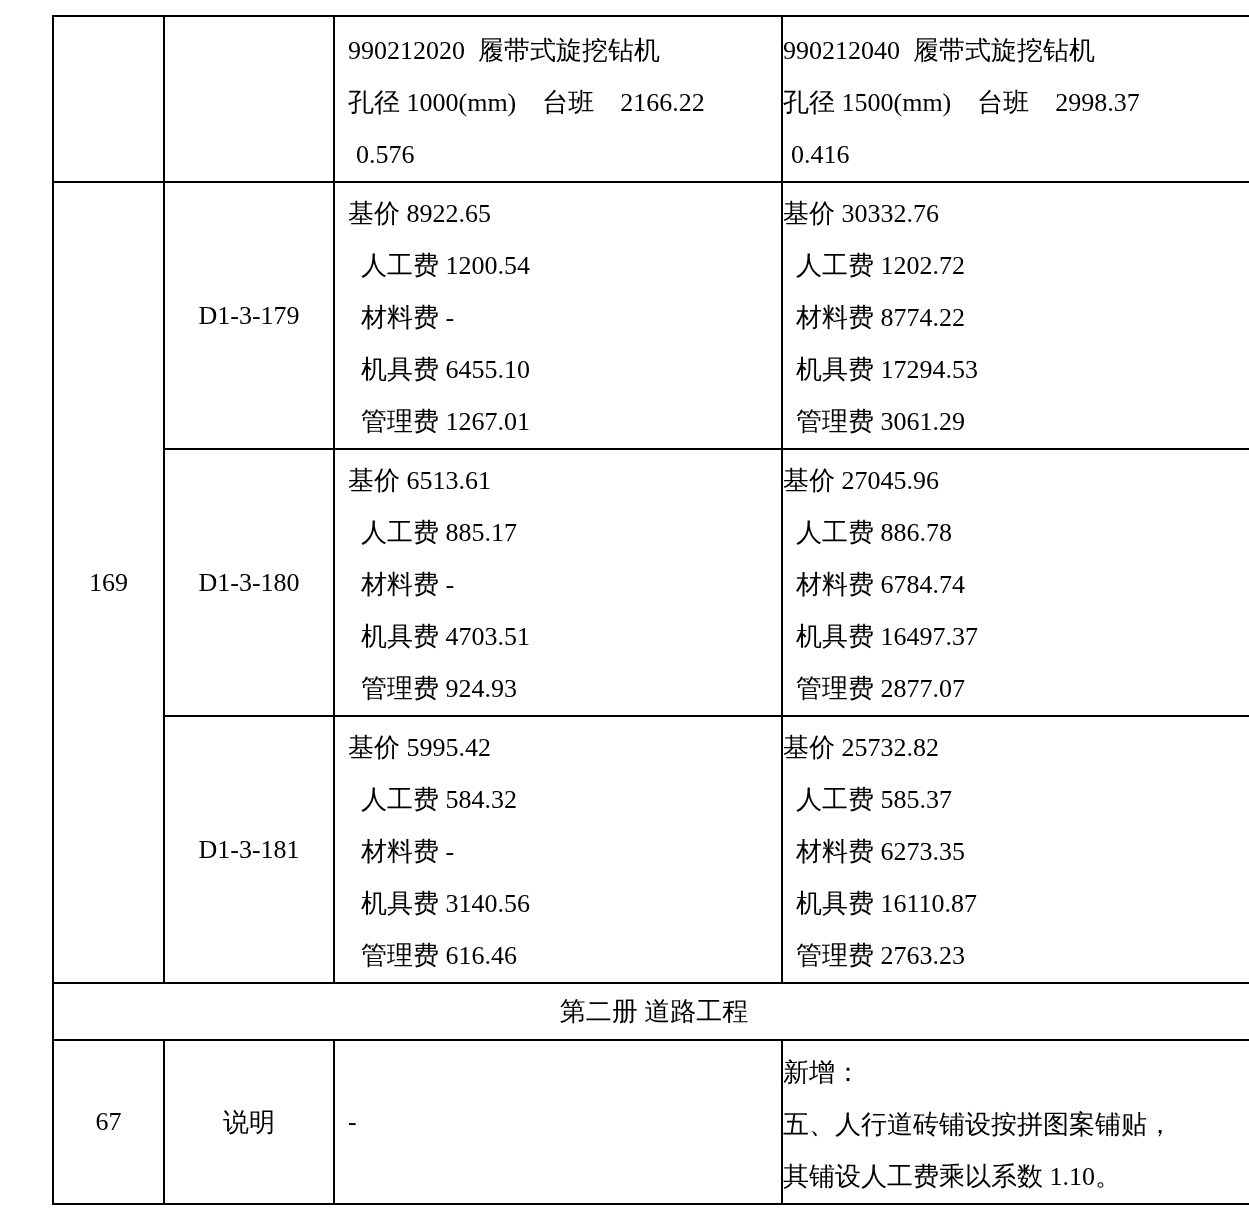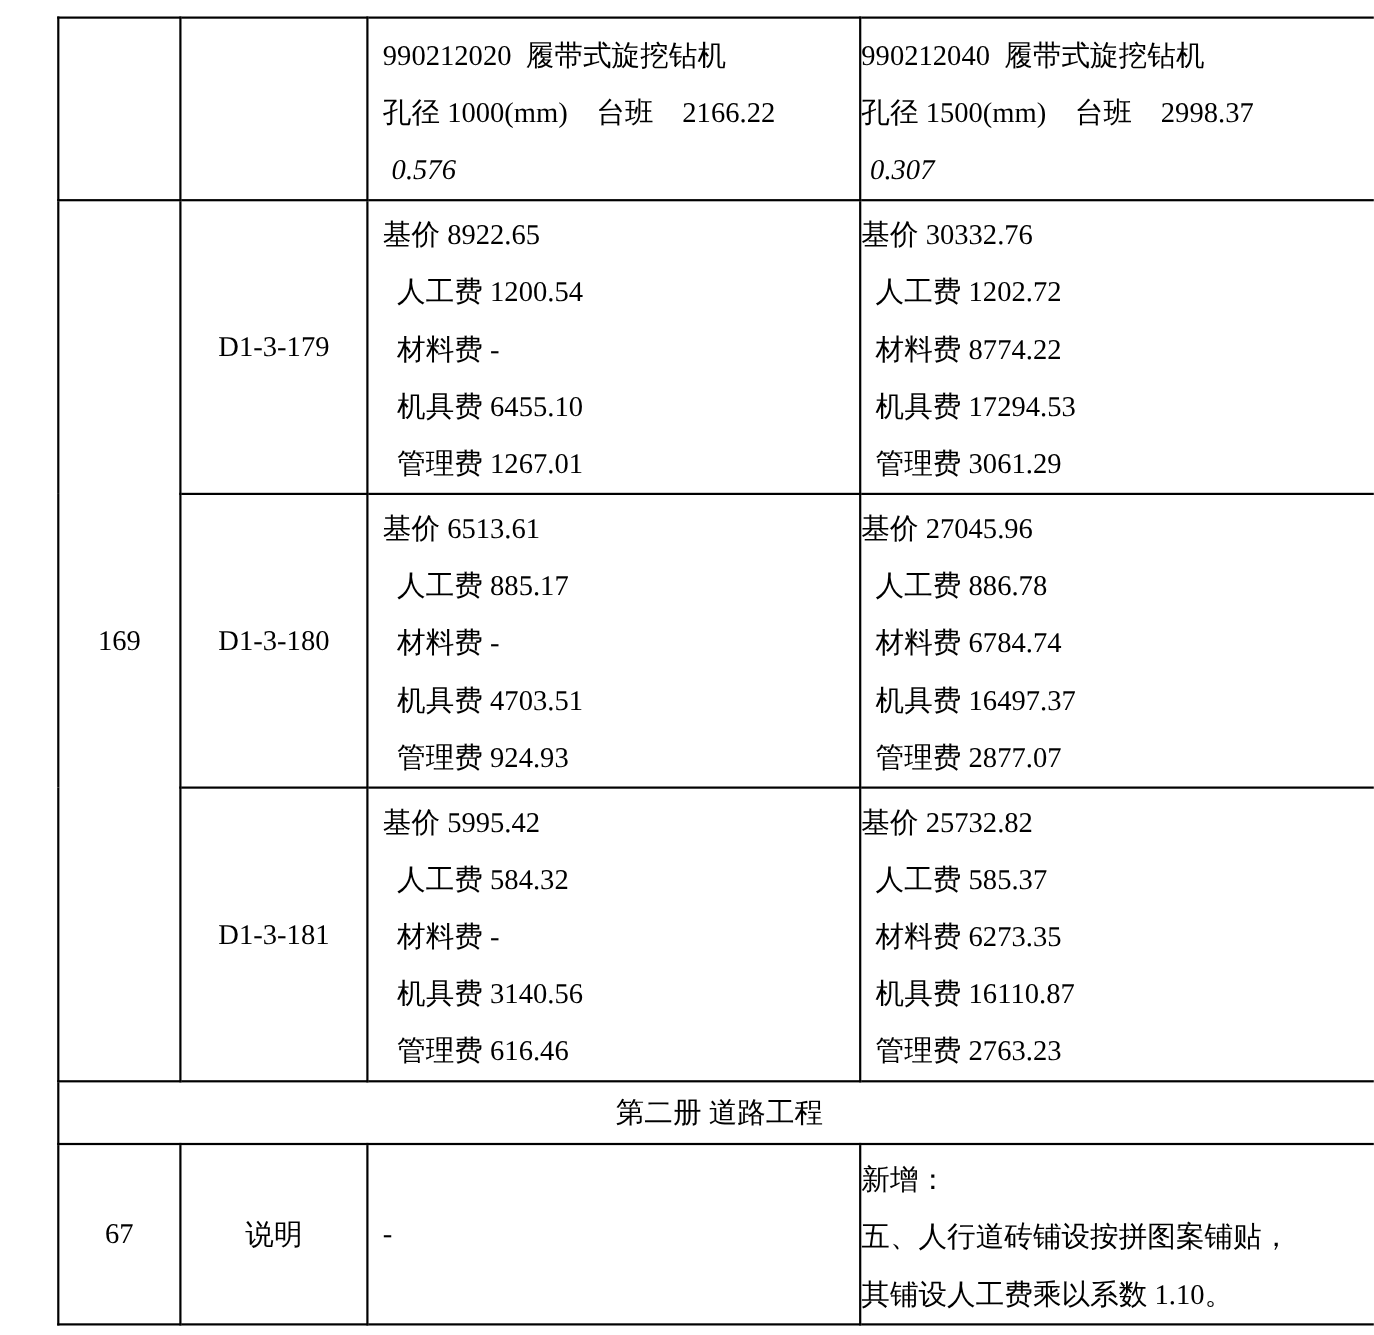--- a/index.html
+++ b/index.html
@@ -57,21 +57,21 @@
   }
   .cell-lines.col4 { padding-left: 0; }
   .row-continuation .cell-lines { padding-top: 8px; }
   .row-note .cell-lines { padding-top: 6px; }
 
   .line {
     line-height: 52px;
     white-space: pre;
   }
   .line--indent    { padding-left: 13px; }  
-  .line--indent-sm { padding-left: 8px; font-style: italic;  }  
+  .line--indent-sm { padding-left: 8px;  }  
 
   .cell-section {
     text-align: center;
     vertical-align: middle;
     font-weight: normal;
     font-size: 27px;
   }
   .cell-dash {
     vertical-align: middle;
     padding-left: 13px;
@@ -95,21 +95,21 @@
         <td class="cell-serial"></td>
         <td class="cell-code"></td>
         <td class="cell-lines col3">
           <div class="line">990212020  履带式旋挖钻机</div>
           <div class="line">孔径 1000(mm)　台班　2166.22</div>
           <div class="line line--indent-sm">0.576</div>
         </td>
         <td class="cell-lines col4">
           <div class="line">990212040  履带式旋挖钻机</div>
           <div class="line">孔径 1500(mm)　台班　2998.37</div>
-          <div class="line line--indent-sm">0.307</div>
+          <div class="line line--indent-sm">0.416</div>
         </td>
       </tr>
 
       <tr class="row-entry">
         <td class="cell-serial" rowspan="3">169</td>
         <td class="cell-code">D1-3-179</td>
         <td class="cell-lines col3">
           <div class="line">基价 8922.65</div>
           <div class="line line--indent">人工费 1200.54</div>
           <div class="line line--indent">材料费 -</div>

